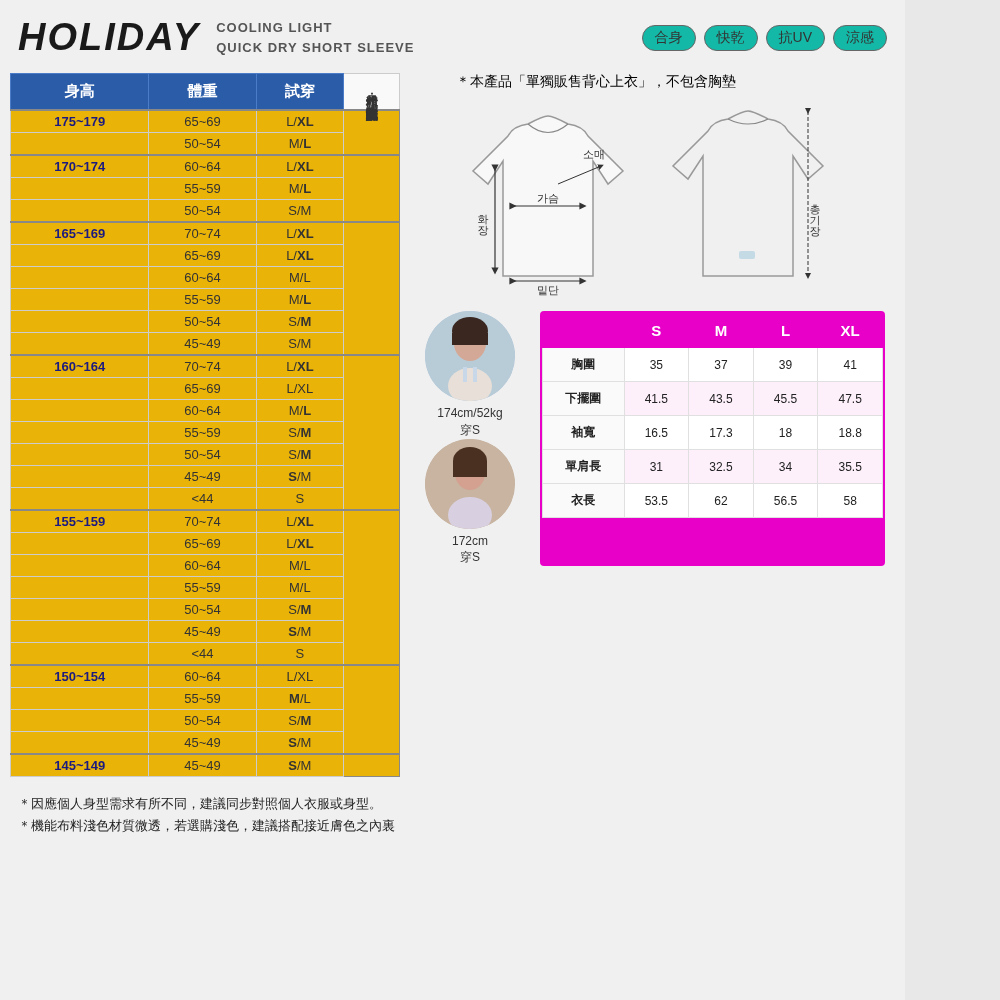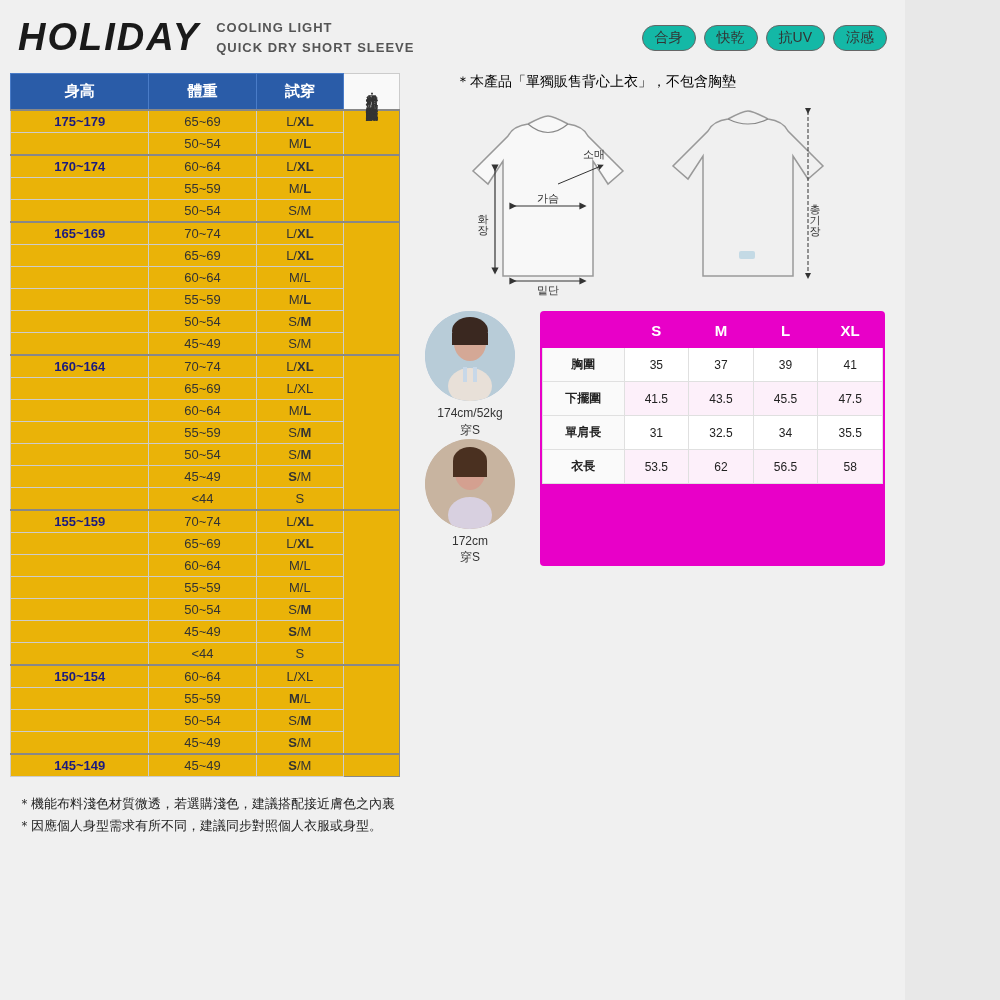--- a/index.html
+++ b/index.html
@@ -545,20 +545,27 @@
                   <td>41</td>
                 </tr>
                 <tr>
                   <td class="row-label">下擺圍</td>
                   <td>41.5</td>
                   <td>43.5</td>
                   <td>45.5</td>
                   <td>47.5</td>
                 </tr>
                 <tr>
+                  <td class="row-label">袖寬</td>
+                  <td>16.5</td>
+                  <td>17.3</td>
+                  <td>18</td>
+                  <td>18.8</td>
+                </tr>
+                <tr>
                   <td class="row-label">單肩長</td>
                   <td>31</td>
                   <td>32.5</td>
                   <td>34</td>
                   <td>35.5</td>
                 </tr>
                 <tr>
                   <td class="row-label">衣長</td>
                   <td>53.5</td>
                   <td>62</td>
@@ -566,16 +573,16 @@
                   <td>58</td>
                 </tr>
               </tbody>
           </table>
         </div>
       </div>
     </div>
   </div>
 
   <div class="footer-notes">
+    <div>＊因應個人身型需求有所不同，建議同步對照個人衣服或身型。</div>
     <div>＊機能布料淺色材質微透，若選購淺色，建議搭配接近膚色之內裏</div>
-    <div>＊因應個人身型需求有所不同，建議同步對照個人衣服或身型。</div>
   </div>
 </div>
 
 </body></html>

